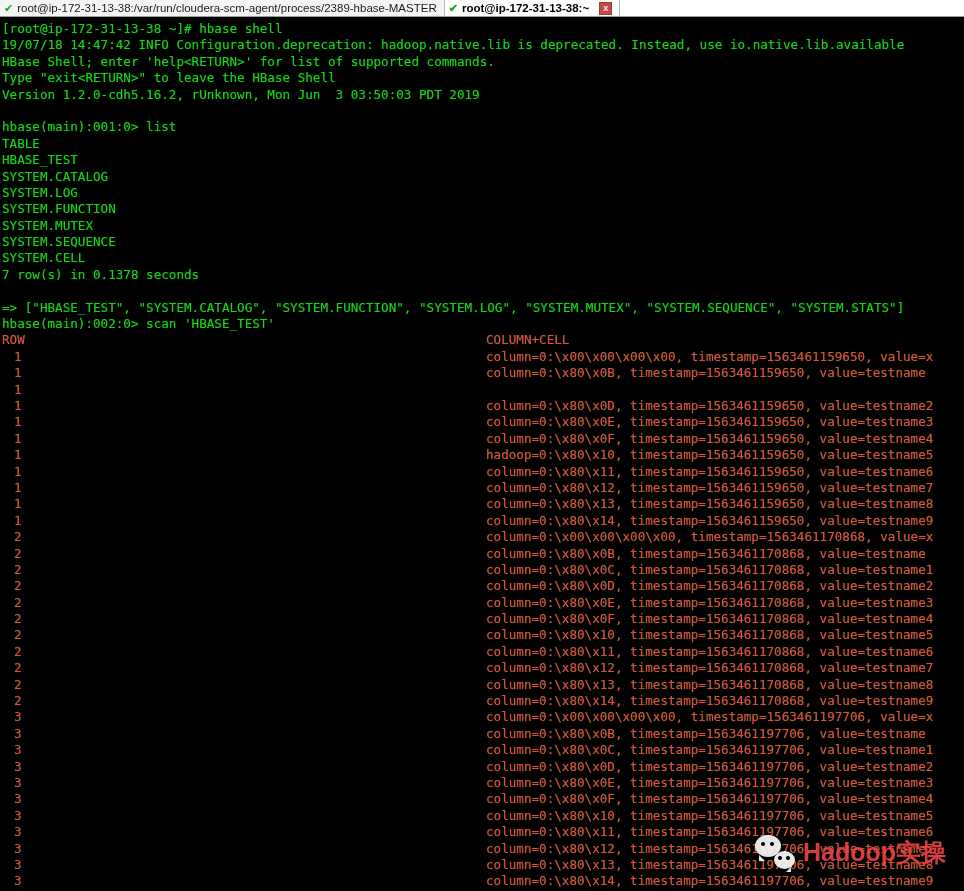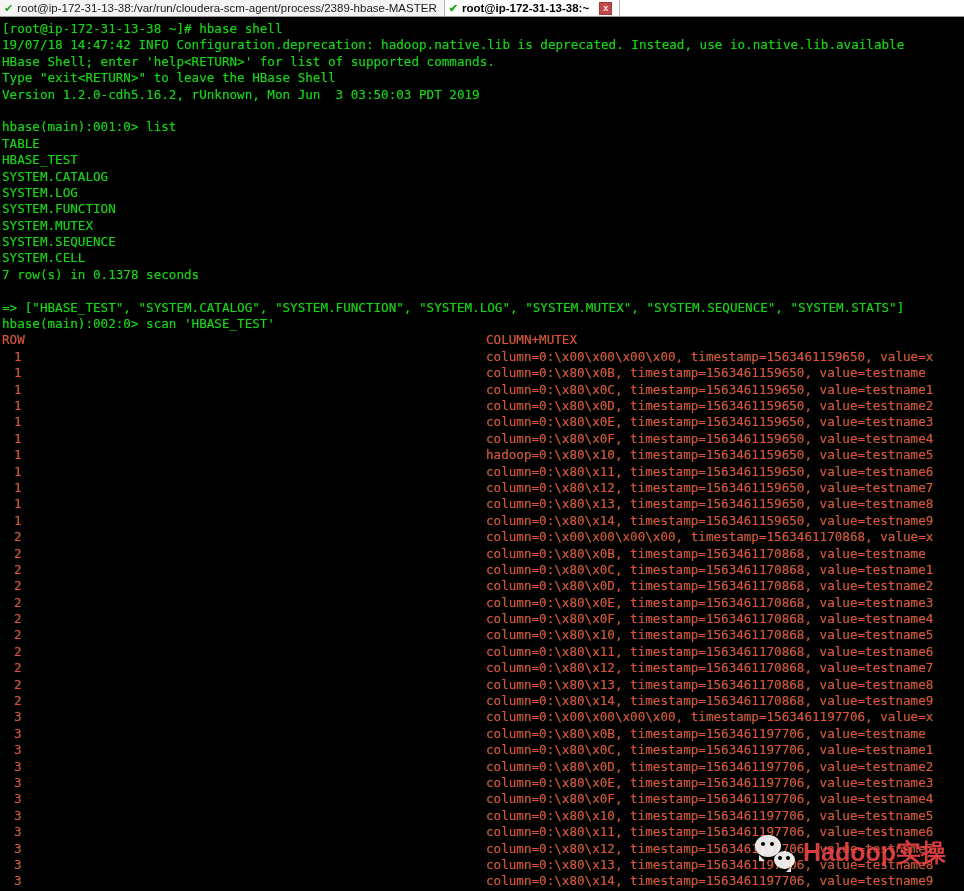--- a/index.html
+++ b/index.html
@@ -210,26 +210,26 @@
       <div class="line">SYSTEM.FUNCTION</div>
       <div class="line">SYSTEM.MUTEX</div>
       <div class="line">SYSTEM.SEQUENCE</div>
       <div class="line">SYSTEM.CELL</div>
       <div class="line">7 row(s) in 0.1378 seconds</div>
       <div class="line blank"> </div>
       <div class="line">=&gt; ["HBASE_TEST", "SYSTEM.CATALOG", "SYSTEM.FUNCTION", "SYSTEM.LOG", "SYSTEM.MUTEX", "SYSTEM.SEQUENCE", "SYSTEM.STATS"]</div>
       <div class="line">hbase(main):002:0&gt; scan 'HBASE_TEST'</div>
     </div>
   <div id="scan-header">
-      <div class="scanrow"><span class="rowkey" style="padding-left: 0px;">ROW</span><span class="cell">COLUMN+MUTEX</span></div>
+      <div class="scanrow"><span class="rowkey" style="padding-left: 0px;">ROW</span><span class="cell">COLUMN+CELL</span></div>
     </div>
   <div id="scan-block">
       <div class="scanrow"><span class="rowkey">1</span><span class="cell">column=0:\x00\x00\x00\x00, timestamp=1563461159650, value=x</span></div>
       <div class="scanrow"><span class="rowkey">1</span><span class="cell">column=0:\x80\x0B, timestamp=1563461159650, value=testname</span></div>
-      <div class="scanrow"><span class="rowkey">1</span><span class="cell">column=0:\x80\x0C, timestamp=1563461159650, value=testname1</span></div>
+      <div class="scanrow"><span class="rowkey">1</span></div>
       <div class="scanrow"><span class="rowkey">1</span><span class="cell">column=0:\x80\x0D, timestamp=1563461159650, value=testname2</span></div>
       <div class="scanrow"><span class="rowkey">1</span><span class="cell">column=0:\x80\x0E, timestamp=1563461159650, value=testname3</span></div>
       <div class="scanrow"><span class="rowkey">1</span><span class="cell">column=0:\x80\x0F, timestamp=1563461159650, value=testname4</span></div>
       <div class="scanrow"><span class="rowkey">1</span><span class="cell">hadoop=0:\x80\x10, timestamp=1563461159650, value=testname5</span></div>
       <div class="scanrow"><span class="rowkey">1</span><span class="cell">column=0:\x80\x11, timestamp=1563461159650, value=testname6</span></div>
       <div class="scanrow"><span class="rowkey">1</span><span class="cell">column=0:\x80\x12, timestamp=1563461159650, value=testname7</span></div>
       <div class="scanrow"><span class="rowkey">1</span><span class="cell">column=0:\x80\x13, timestamp=1563461159650, value=testname8</span></div>
       <div class="scanrow"><span class="rowkey">1</span><span class="cell">column=0:\x80\x14, timestamp=1563461159650, value=testname9</span></div>
       <div class="scanrow"><span class="rowkey">2</span><span class="cell">column=0:\x00\x00\x00\x00, timestamp=1563461170868, value=x</span></div>
       <div class="scanrow"><span class="rowkey">2</span><span class="cell">column=0:\x80\x0B, timestamp=1563461170868, value=testname</span></div>

